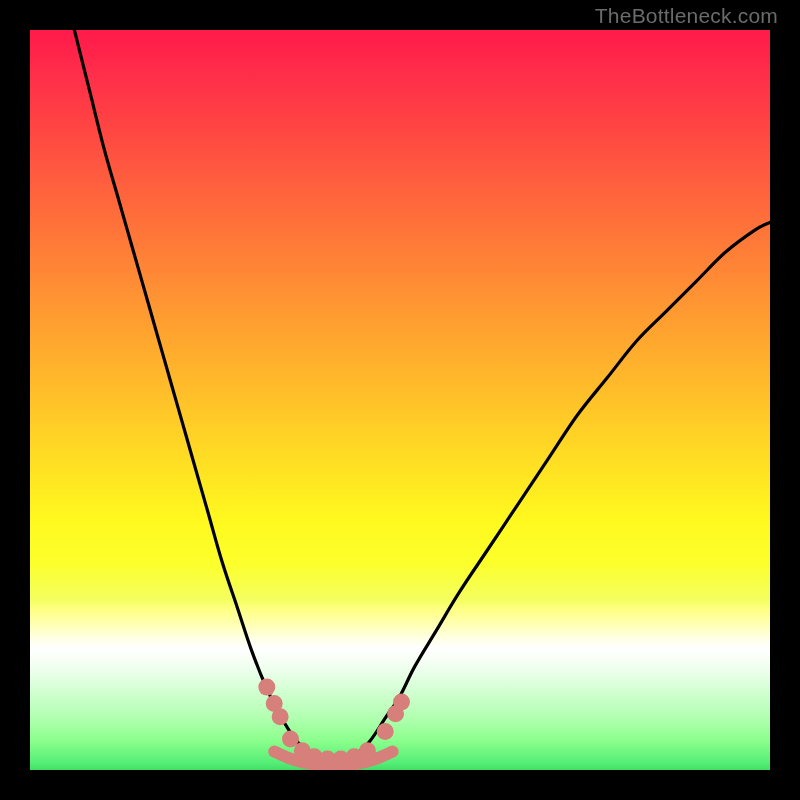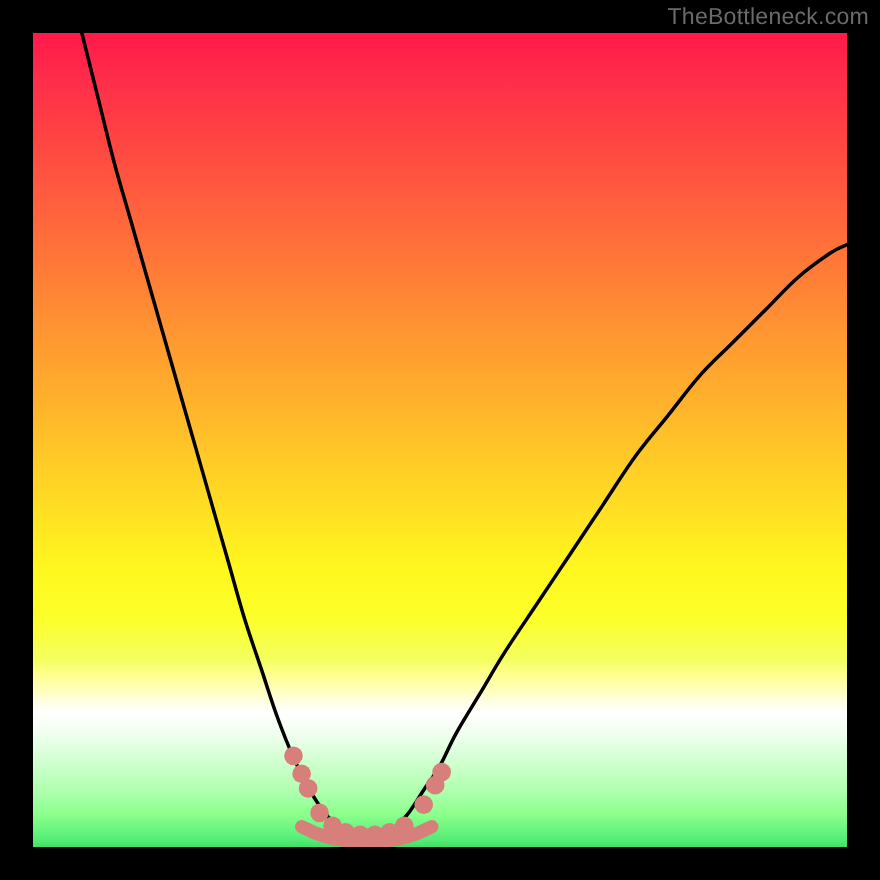--- a/index.html
+++ b/index.html
@@ -58,21 +58,21 @@
       #44dd66 100%
     );
   }
   .curves {
     position: absolute;
     inset: 0;
   }
   .watermark {
     position: absolute;
     top: 4px;
-    right: 10px;
+    right: 22px;
     color: #6b6b6b;
     font-size: 21px;
     font-weight: 500;
     letter-spacing: 0.2px;
   }
 </style>
 </head>
 <body>
 
 <div class="frame">

